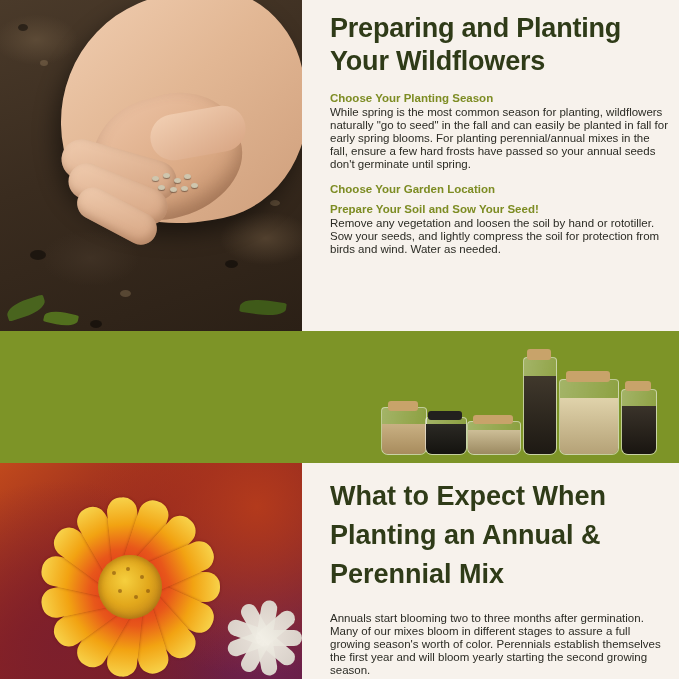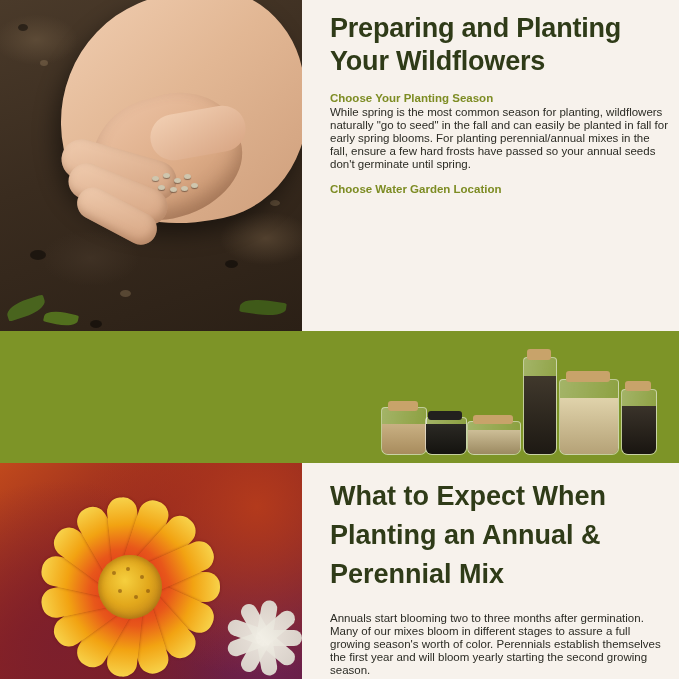--- a/index.html
+++ b/index.html
@@ -305,22 +305,24 @@
         <div class="seed" style="left:41px;top:11px;"></div>
       </div>
     </div>
 
     <div class="sec1-text">
       <div class="h1">Preparing and Planting Your Wildflowers</div>
 
       <div class="sub">Choose Your Planting Season</div>
       <div class="body">While spring is the most common season for planting, wildflowers naturally "go to seed" in the fall and can easily be planted in fall for early spring blooms. For planting perennial/annual mixes in the fall, ensure a few hard frosts have passed so your annual seeds don't germinate until spring.</div>
 
-      <div class="sub">Choose Water Garden Location</div>
-
+      <div class="sub">Choose Your Garden Location</div>
+
+      <div class="sub">Prepare Your Soil and Sow Your Seed!</div>
+      <div class="body">Remove any vegetation and loosen the soil by hand or rototiller. Sow your seeds, and lightly compress the soil for protection from birds and wind. Water as needed.</div>
     </div>
   </div>
 
   <div class="sec2">
 
     <div class="jars">
 
       <div class="jar" style="left:8px;width:44px;height:54px;">
         <div class="glass" style="width:44px;height:46px;">
           <div class="fill" style="height:30px;background:linear-gradient(180deg,#c9b083,#a88c5d);"></div>

